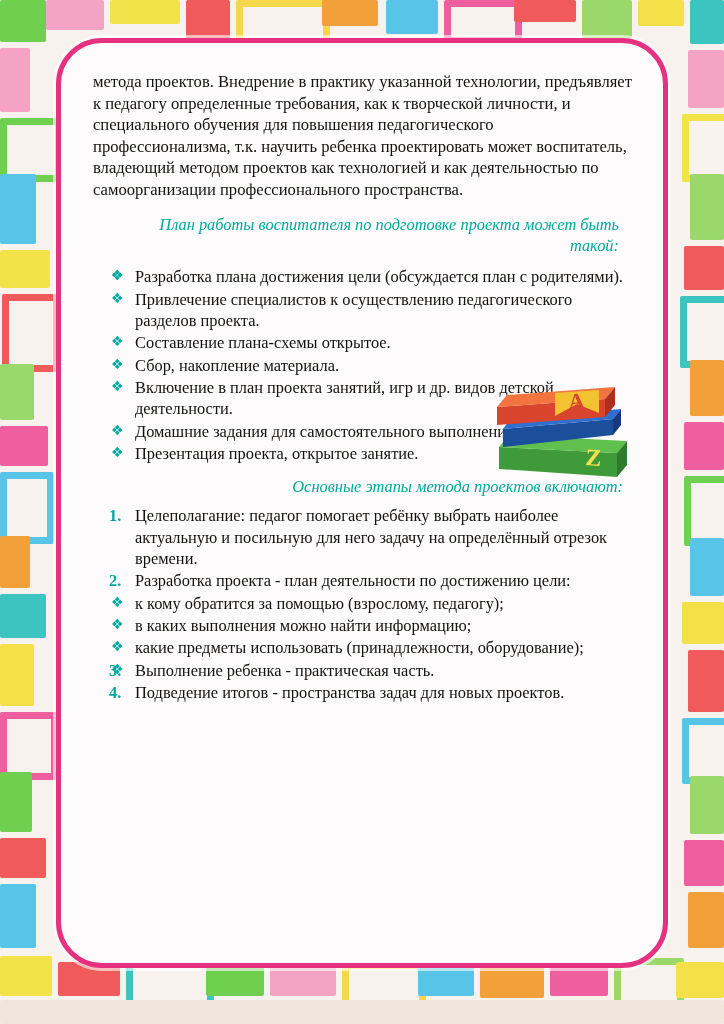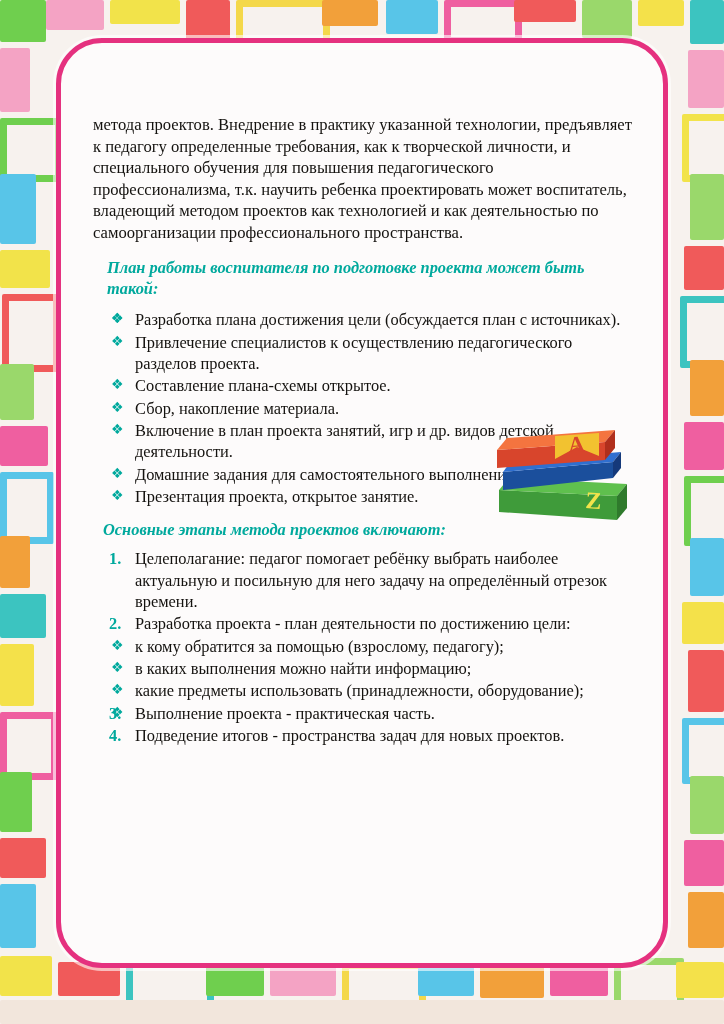--- a/index.html
+++ b/index.html
@@ -43,38 +43,37 @@
     border-radius: 46px;
     box-sizing: border-box;
     box-shadow: 0 0 0 3px rgba(255,255,255,0.6);
     overflow: hidden;
   }
   #card-inner {
     position: absolute;
     inset: 0;
     padding: 28px 30px 20px 32px;
     box-sizing: border-box;
-    margin-top: 43px;
   }
 
   
   .para {
     font-size: 16.6px;
     line-height: 1.30;
     color: #14120f;
     text-align: left;
     margin: 0 0 6px 0;
   }
   .heading {
     font-size: 16.4px;
     line-height: 1.28;
-    font-weight: bold;
+    font-weight: normal;
     font-style: italic;
     color: #00a99d;
-    text-align: left;
+    text-align: right;
     margin: 14px 14px 10px 14px;
   }
   .heading.tight {
     margin: 12px 10px 8px 10px;
   }
 
   ul.bullets, ol.numbers {
     list-style: none;
     margin: 0;
     padding: 0;
@@ -193,21 +192,21 @@
   <div id="card">
     <div id="card-inner">
 
       <p class="para">метода проектов. Внедрение в практику указанной технологии, предъявляет к педагогу определенные требования, как к творческой личности, и специального обучения для повышения педагогического профессионализма, т.к. научить ребенка проектировать может воспитатель, владеющий методом проектов как технологией и как деятельностью по самоорганизации профессионального пространства.</p>
 
       <h2 class="heading">План работы воспитателя по подготовке проекта может быть такой:</h2>
 
       <div class="list-block">
         <ul class="bullets">
           <li><span class="bullet">❖</span></li>
-          <li><span class="bullet">❖</span><span>Разработка плана достижения цели (обсуждается план с источниках).</span></li>
+          <li><span class="bullet">❖</span><span>Разработка плана достижения цели (обсуждается план с родителями).</span></li>
           <li><span class="bullet">❖</span><span>Привлечение специалистов к осуществлению педагогического разделов проекта.</span></li>
           <li><span class="bullet">❖</span><span>Составление плана-схемы открытое.</span></li>
           <li><span class="bullet">❖</span><span>Сбор, накопление материала.</span></li>
           <li><span class="bullet">❖</span><span>Включение в план проекта занятий, игр и др. видов детской деятельности.</span></li>
           <li><span class="bullet">❖</span><span>Домашние задания для самостоятельного выполнения.</span></li>
           <li><span class="bullet">❖</span><span>Презентация проекта, открытое занятие.</span></li>
         </ul>
       </div>
 
       <h2 class="heading tight">Основные этапы метода проектов включают:</h2>
@@ -217,21 +216,21 @@
           <li><span class="num">1.</span><span>Целеполагание: педагог помогает ребёнку выбрать наиболее актуальную и посильную для него задачу на определённый отрезок времени.</span></li>
           <li><span class="num">2.</span><span>Разработка проекта - план деятельности по достижению цели:</span></li>
         </ol>
         <ul class="bullets">
           <li><span class="bullet">❖</span><span>к кому обратится за помощью (взрослому, педагогу);</span></li>
           <li><span class="bullet">❖</span><span>в каких выполнения можно найти информацию;</span></li>
           <li><span class="bullet">❖</span><span>какие предметы использовать (принадлежности, оборудование);</span></li>
           <li><span class="bullet">❖</span></li>
         </ul>
         <ol class="numbers">
-          <li><span class="num">3.</span><span>Выполнение проекта - практическая часть.</span></li>
+          <li><span class="num">3.</span><span>Выполнение ребенка - практическая часть.</span></li>
           <li><span class="num">4.</span><span>Подведение итогов - пространства задач для новых проектов.</span></li>
         </ol>
       </div>
 
       <svg id="books" viewBox="0 0 150 110" xmlns="http://www.w3.org/2000/svg">
 
         <path d="M10 74 L10 96 L128 104 L128 80 Z" fill="#3f9b3a"></path>
         <path d="M10 74 L128 80 L138 68 L20 62 Z" fill="#5fc04e"></path>
         <path d="M128 80 L128 104 L138 92 L138 68 Z" fill="#2f7a2c"></path>
         <text x="96" y="92" font-family="'Liberation Serif',serif" font-size="24" font-weight="bold" fill="#f2e34a" transform="rotate(4 96 92)">Z</text>

